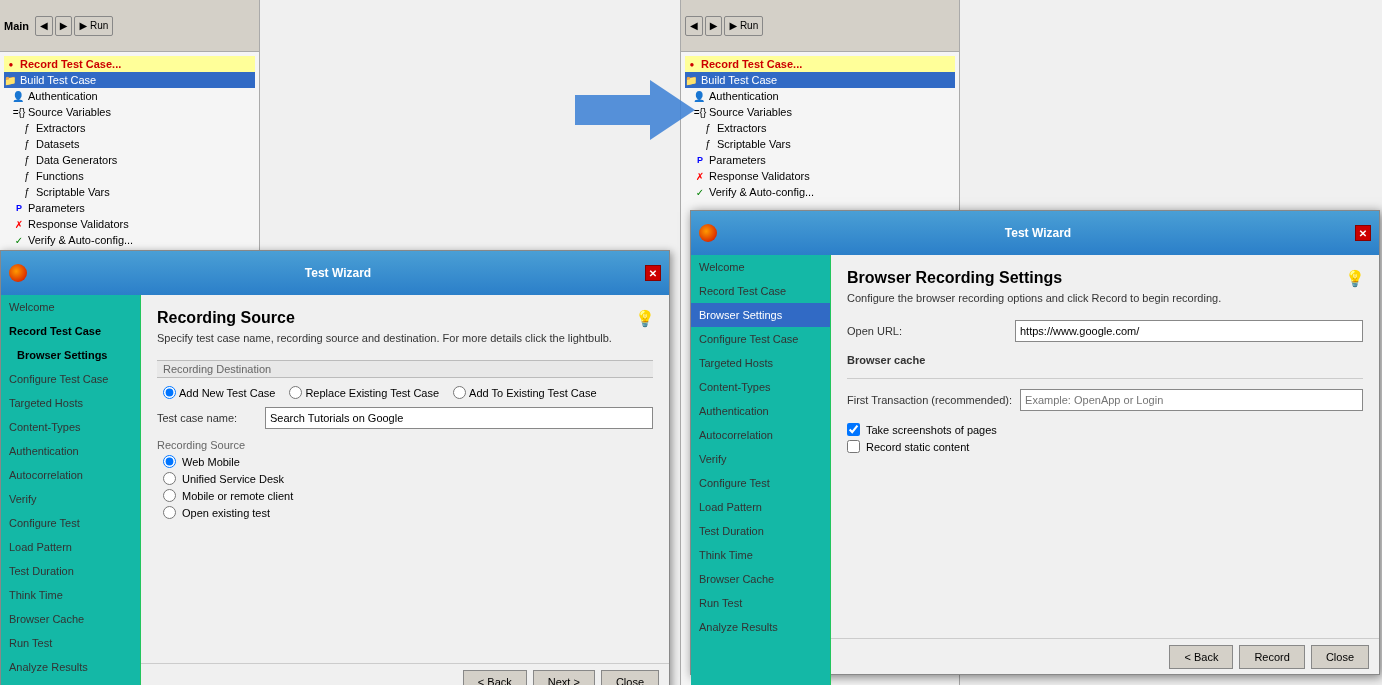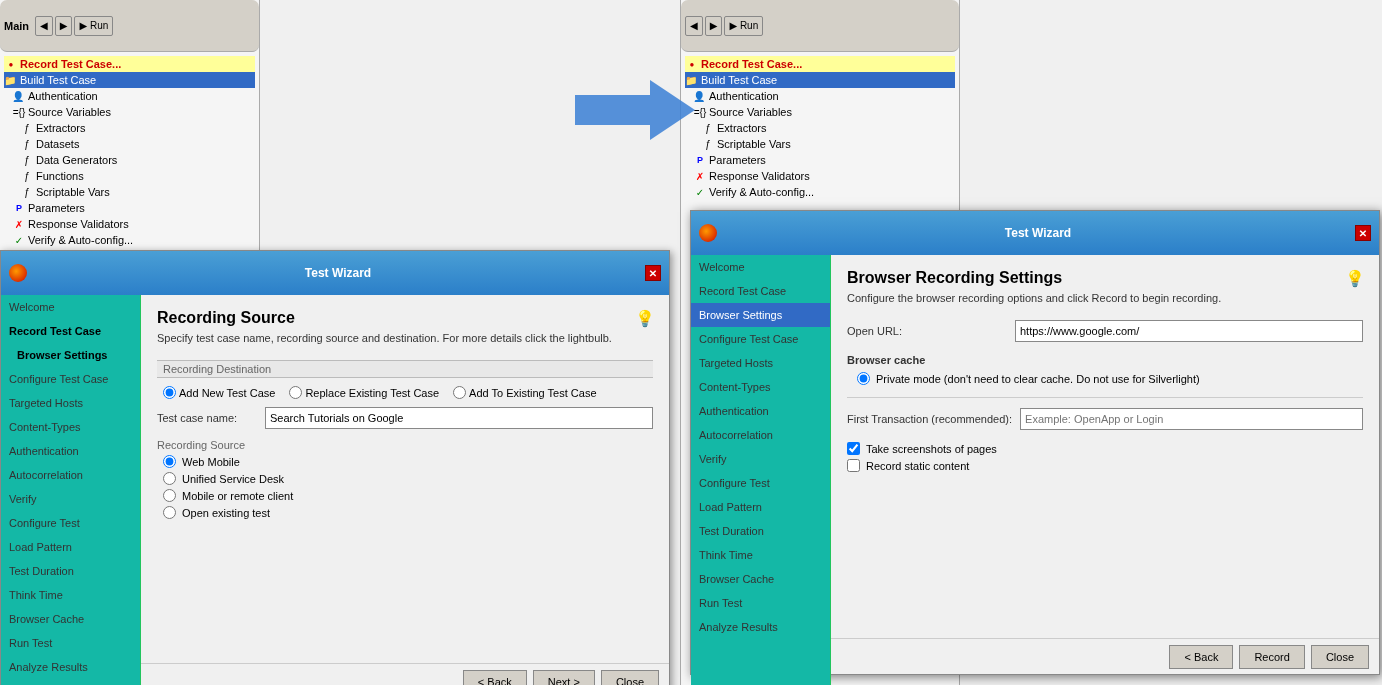--- a/index.html
+++ b/index.html
@@ -33,21 +33,20 @@
     }
 
     .ide-toolbar {
       background: #d4d0c8;
       height: 52px;
       border-bottom: 1px solid #aaa;
       display: flex;
       align-items: center;
       padding: 4px;
       gap: 2px;
-      border-radius: 7px;
     }
 
     .ide-toolbar-btn {
       background: #d4d0c8;
       border: 1px solid #888;
       border-radius: 2px;
       padding: 2px 4px;
       font-size: 10px;
       cursor: pointer;
       height: 20px;
@@ -639,24 +638,20 @@
       <div class="content-subtext">Configure the browser recording options and click Record to begin recording.</div>
       <span class="lightbulb-icon">💡</span>
 
       <div class="bs-field-row">
         <label class="bs-label">Open URL:</label>
         <input type="text" class="bs-input" value="https://www.google.com/" style="">
       </div>
 
       <div class="bs-section-label">Browser cache</div>
       <div class="bs-radio-group">
-        <div class="bs-radio-item">
-          <input type="radio" name="cacheMode" checked="" style="">
-          <span>Private mode (don't need to clear cache. Do not use for Silverlight)</span>
-        </div>
       </div>
 
       <hr class="divider">
 
       <div class="bs-field-row">
         <label class="bs-label">First Transaction (recommended):</label>
         <input type="text" class="bs-input" placeholder="Example: OpenApp or Login" style="">
       </div>
 
       <div class="check-row">

